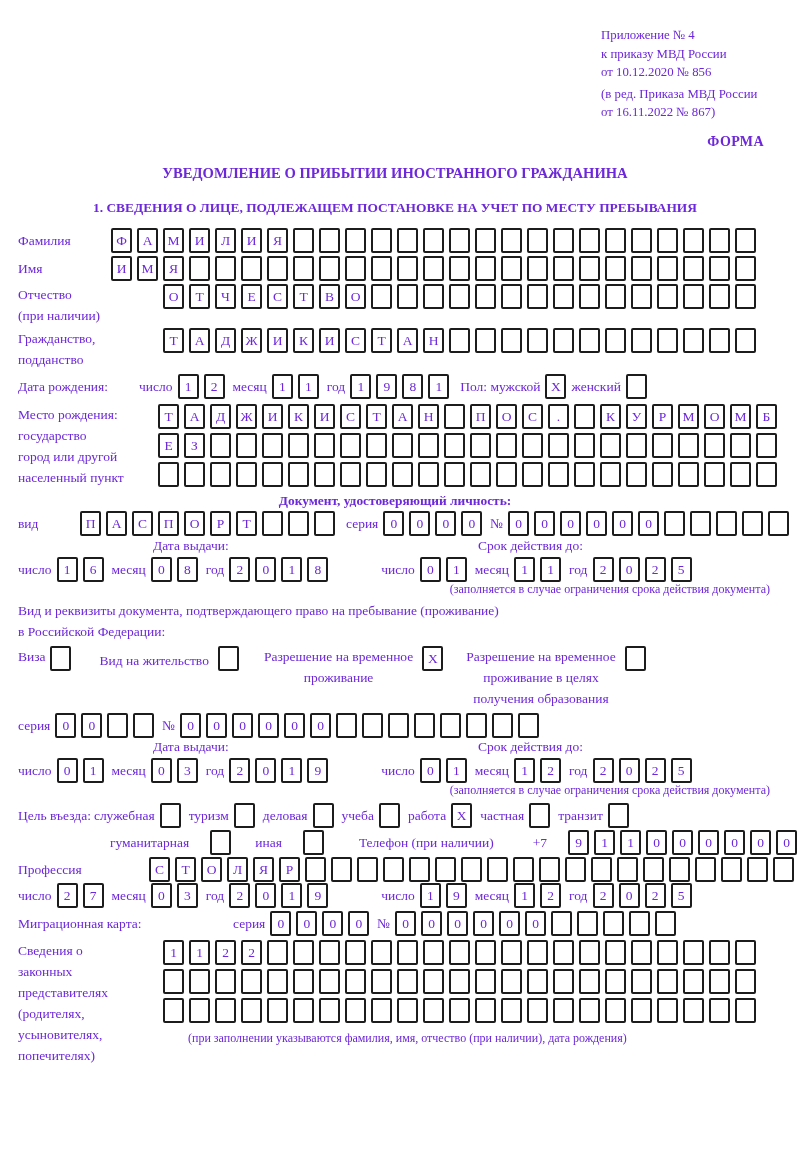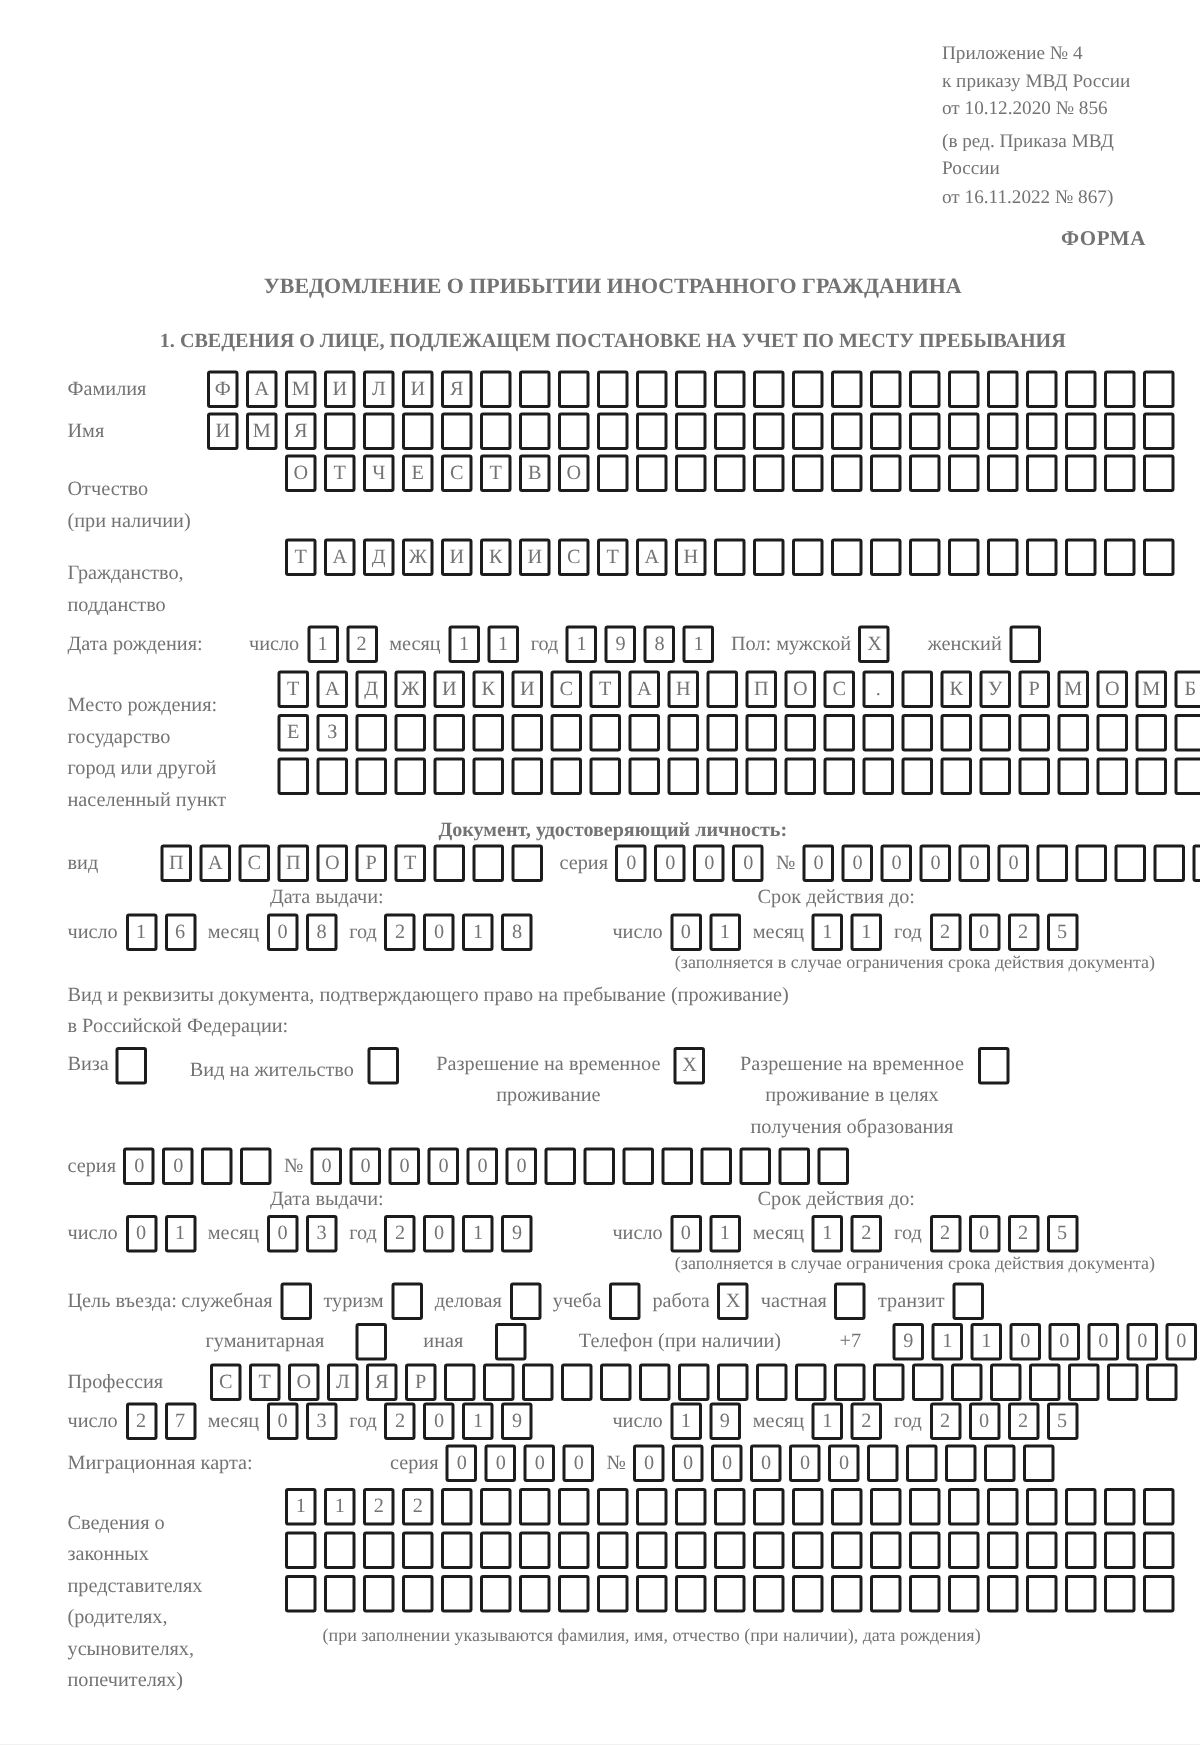--- a/index.html
+++ b/index.html
@@ -1,33 +1,33 @@
 <!DOCTYPE html>
 <html><head>
 <meta charset="utf-8">
 <style>
   html,body{margin:0;padding:0;background:#e8e8e8;}
   .page{
-    width:800px;height:1163px;background:#ffffff;color:#737373;
+    width:800px;height:1163px;background:#ffffff;color:#6d28d9;
     font-family:"Liberation Serif","DejaVu Serif",serif;
     position:relative;overflow:hidden;margin:0 auto;
-    box-sizing:border-box;padding:26px 28px 0 45px;
+    box-sizing:border-box;padding:26px 28px 0 18px;
   }
   
   .hdr{margin-left:583px;font-size:12.8px;line-height:18.5px;}
   .hdr .blk2{margin-top:3px;}
   .forma{margin-top:12px;text-align:right;padding-right:8px;font-weight:bold;font-size:14px;letter-spacing:.4px;}
   .title{margin-top:12px;text-align:center;font-weight:bold;font-size:14.6px;line-height:22.5px;}
   .blank-line{display:inline-block;width:60px;border-bottom:2px solid #000;height:12px;margin-left:10px;}
   .sec-heading{margin-top:16px;text-align:center;font-weight:bold;font-size:13.4px;}
   
   .row{display:flex;align-items:center;margin-top:3px;font-size:13.5px;}
   .row.top{align-items:flex-start;}
   .lbl{flex:none;}
-  .ml{line-height:21px;margin-top:12px;}
+  .ml{line-height:21px;}
   .w93{width:93px;}
   .w145{width:145px;}
   .w140{width:140px;}
   .w95{width:95px;}
   .w110{width:110px;}
   .boxes{display:flex;flex:none;}
   .cbox{
     box-sizing:border-box;flex:none;width:21px;height:25px;margin-right:5px;
     border:2px solid #1c1c1c;border-radius:2px;background:#fff;
     display:flex;align-items:center;justify-content:center;
@@ -213,21 +213,21 @@
     <div class="boxes">
         <span class="cbox">1</span>
         <span class="cbox">9</span>
         <span class="cbox">8</span>
         <span class="cbox">1</span>
       </div>
     <span class="dlbl" style="margin-left:6px;">Пол: мужской</span>
     <div class="boxes">
         <span class="cbox">X</span>
       </div>
-    <span class="dlbl" style="margin-left:20px;">женский</span>
+    <span class="dlbl" style="margin-left:0;">женский</span>
     <div class="boxes">
         <span class="cbox"></span>
       </div>
   </div>
 
   <div class="row top" style="margin-top:5px;">
     <div class="lbl w140 ml">
       <div>Место рождения:</div>
       <div>государство</div>
       <div>город или другой</div>
@@ -556,21 +556,21 @@
         <span class="cbox">0</span>
         <span class="cbox">0</span>
         <span class="cbox">0</span>
         <span class="cbox">0</span>
         <span class="cbox">0</span>
         <span class="cbox">0</span>
         <span class="cbox"></span>
       </div>
   </div>
 
-  <div class="row" style="margin-top:2px;">
+  <div class="row" style="margin-top:2px;gap:36px;">
     <div class="lbl w95">Профессия</div>
     <div class="boxes">
         <span class="cbox">С</span>
         <span class="cbox">Т</span>
         <span class="cbox">О</span>
         <span class="cbox">Л</span>
         <span class="cbox">Я</span>
         <span class="cbox">Р</span>
         <span class="cbox"></span>
         <span class="cbox"></span>

